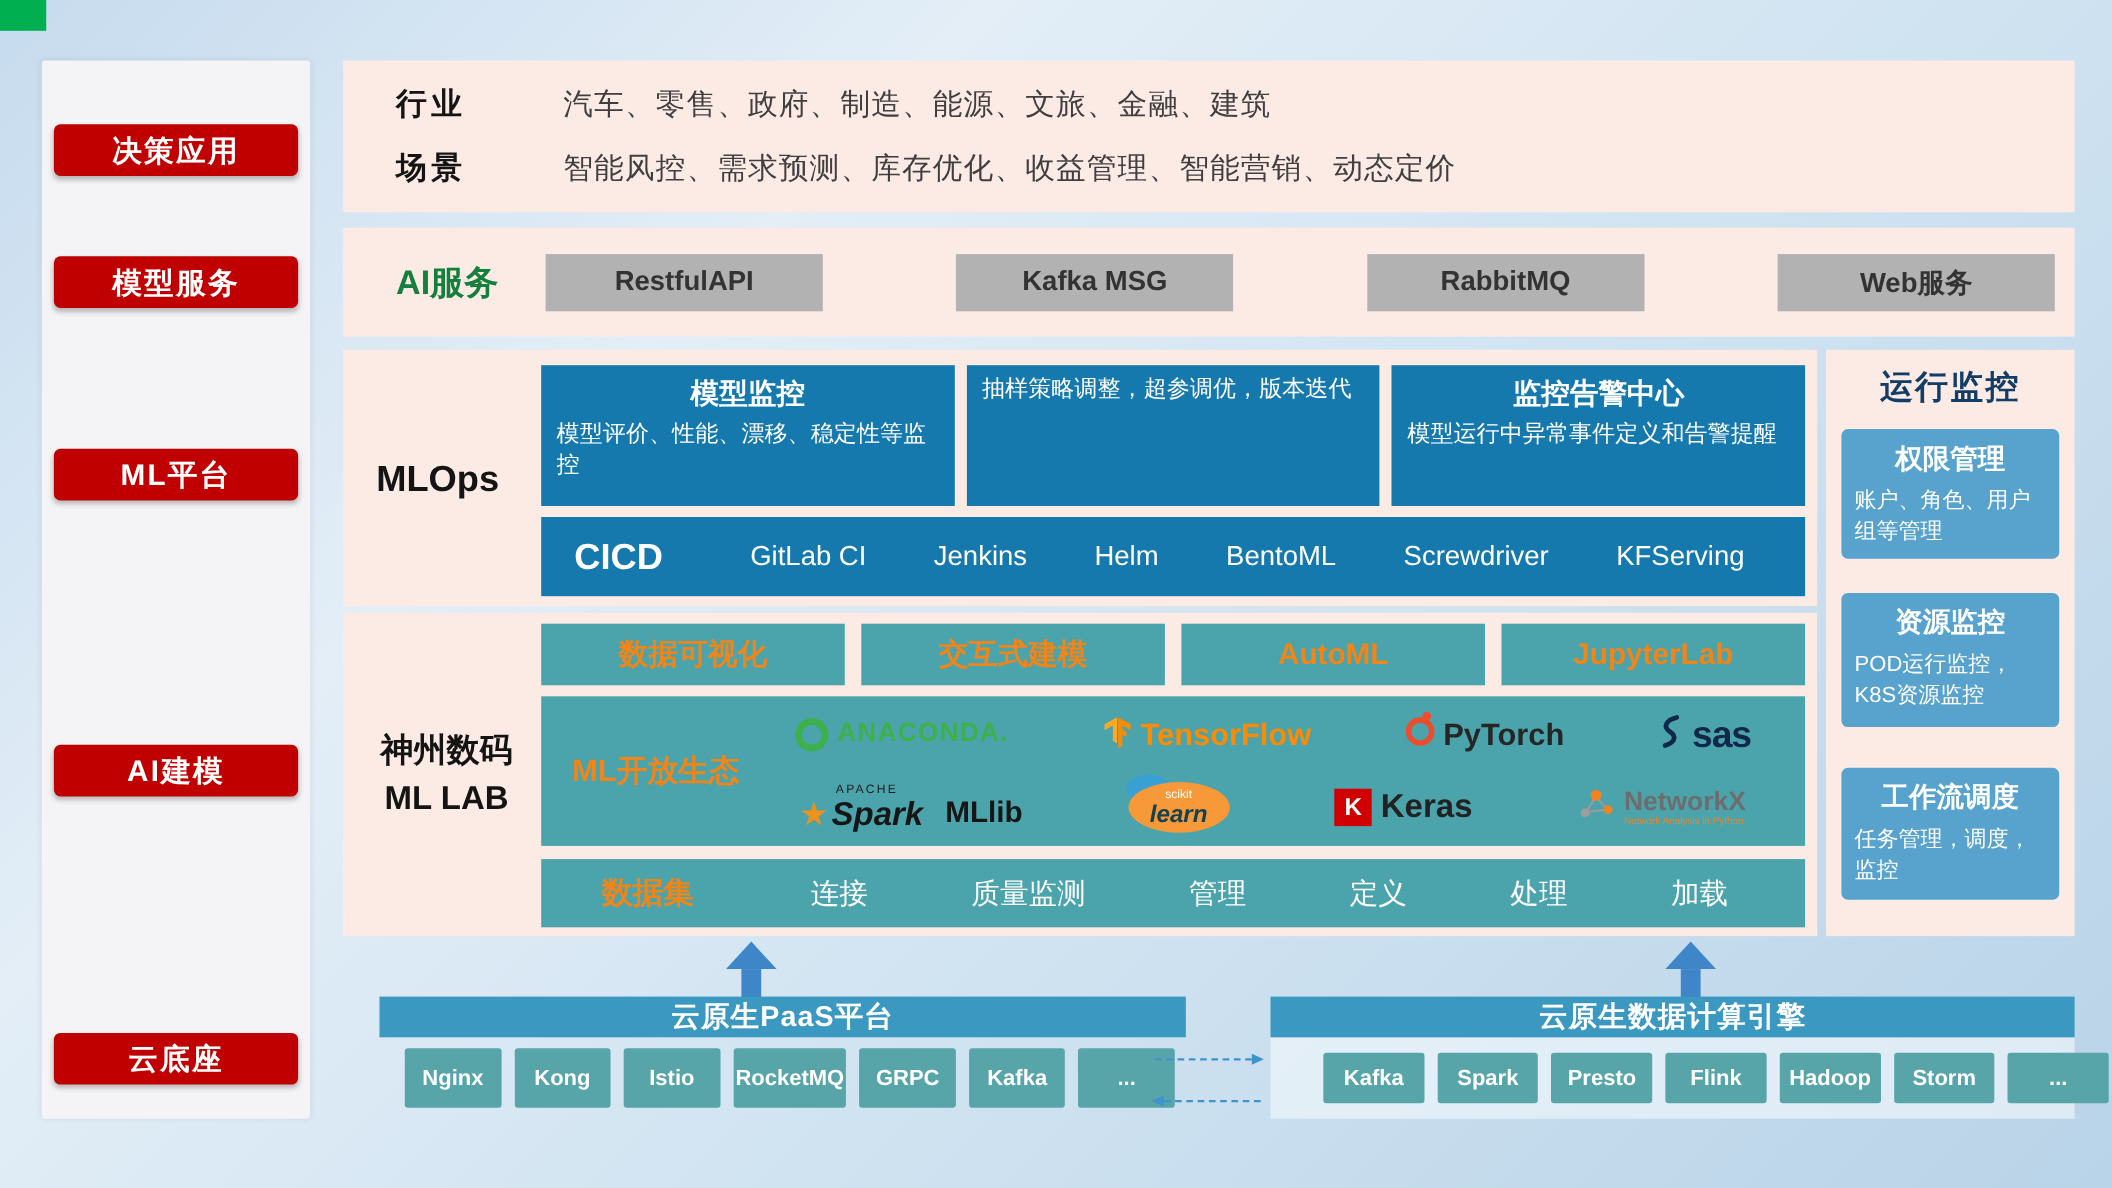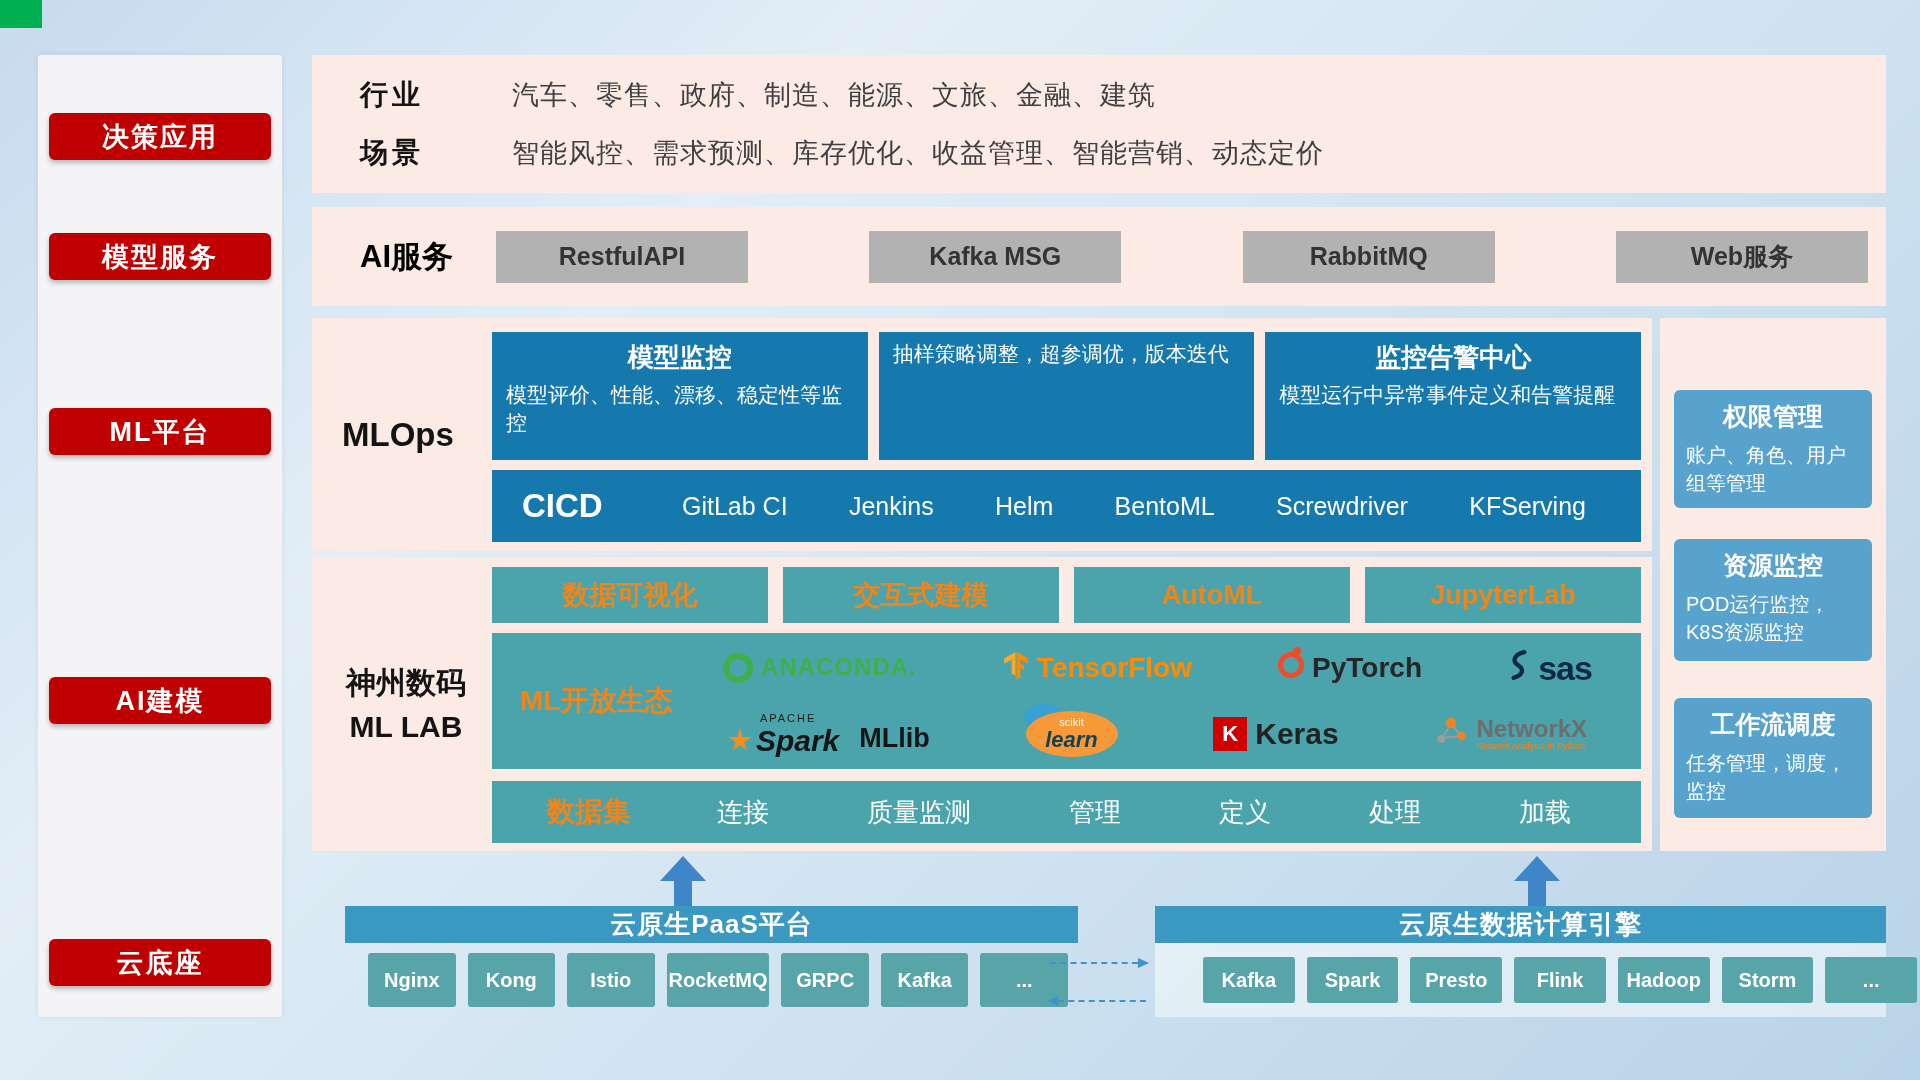--- a/index.html
+++ b/index.html
@@ -31,21 +31,21 @@
   .monitor-panel { left:1660px; top:318px; width:226px; height:533px; }
 
   
   .row1 { display:flex; flex-direction:column; justify-content:space-evenly; padding-left:48px; }
   .kv-row { display:flex; align-items:center; }
   .kv-label { width:120px; font-size:28px; font-weight:700; color:#141414; letter-spacing:4px; }
   .kv-value { margin-left:32px; font-size:27px; color:#3f3f3f; letter-spacing:1px; }
 
   
   .section-label { position:absolute; left:48px; top:50%; transform:translateY(-50%);
-                   font-size:31px; font-weight:700; color:#000000; }
+                   font-size:31px; font-weight:700; color:#15803d; }
   .svc-row { position:absolute; left:184px; right:18px; top:50%; transform:translateY(-50%);
              display:flex; justify-content:space-between; }
   .svc-btn { width:252px; height:52px; background:#b2b2b2; color:#333;
              font-size:25px; font-weight:700; display:flex; align-items:center; justify-content:center; }
 
   
   .mlops-label { position:absolute; left:30px; top:50%; transform:translateY(-50%);
                  font-size:33px; font-weight:700; color:#141414; }
   .mlops-cards { position:absolute; left:180px; right:11px; top:14px; height:128px; display:flex; gap:11px; }
   .mlops-card { flex:1; background:#1579ad; color:#fff; padding:8px 14px; }
@@ -106,21 +106,21 @@
 
   .keras-k { width:34px; height:34px; background:#d10000; color:#fff; font-weight:700; font-size:22px;
              display:flex; align-items:center; justify-content:center; }
   .keras-txt { font-size:30px; font-weight:700; color:#222; }
 
   .nx-col { display:flex; flex-direction:column; line-height:1.1; }
   .nx-txt { font-size:24px; font-weight:700; color:#6d6d6d; }
   .nx-sub { font-size:9px; color:#f58220; }
 
   .dataset-bar { position:absolute; left:180px; right:11px; top:224px; height:62px; background:#4ba4ac;
-                 display:flex; align-items:center; }
+                 display:flex; align-items:center;gap:20px; }
   .dataset-label { font-size:28px; font-weight:700; color:#f08519; padding-left:55px; width:170px; }
   .dataset-items { flex:1; display:flex; justify-content:space-between; padding:0 70px 0 55px;
                    color:#fff; font-size:26px; }
 
   
   .up-arrow { position:absolute; top:856px; width:46px; }
   .ua1{left:660px} .ua2{left:1514px}
   .up-arrow .head { width:0; height:0; border-left:23px solid transparent; border-right:23px solid transparent;
                     border-bottom:25px solid #3e86c7; }
   .up-arrow .stem { width:18px; height:26px; background:#3e86c7; margin:0 auto; }
@@ -205,20 +205,21 @@
         <span>Jenkins</span>
         <span>Helm</span>
         <span>BentoML</span>
         <span>Screwdriver</span>
         <span>KFServing</span>
       </div>
     </div>
   </section>
 
   <aside class="panel monitor-panel">
+    <div class="monitor-title">运行监控</div>
     <div class="monitor-card mc1">
       <div class="mc-title">权限管理</div>
       <div class="mc-desc">账户、角色、用户组等管理</div>
     </div>
     <div class="monitor-card mc2">
       <div class="mc-title">资源监控</div>
       <div class="mc-desc">POD运行监控，K8S资源监控</div>
     </div>
     <div class="monitor-card mc3">
       <div class="mc-title">工作流调度</div>

